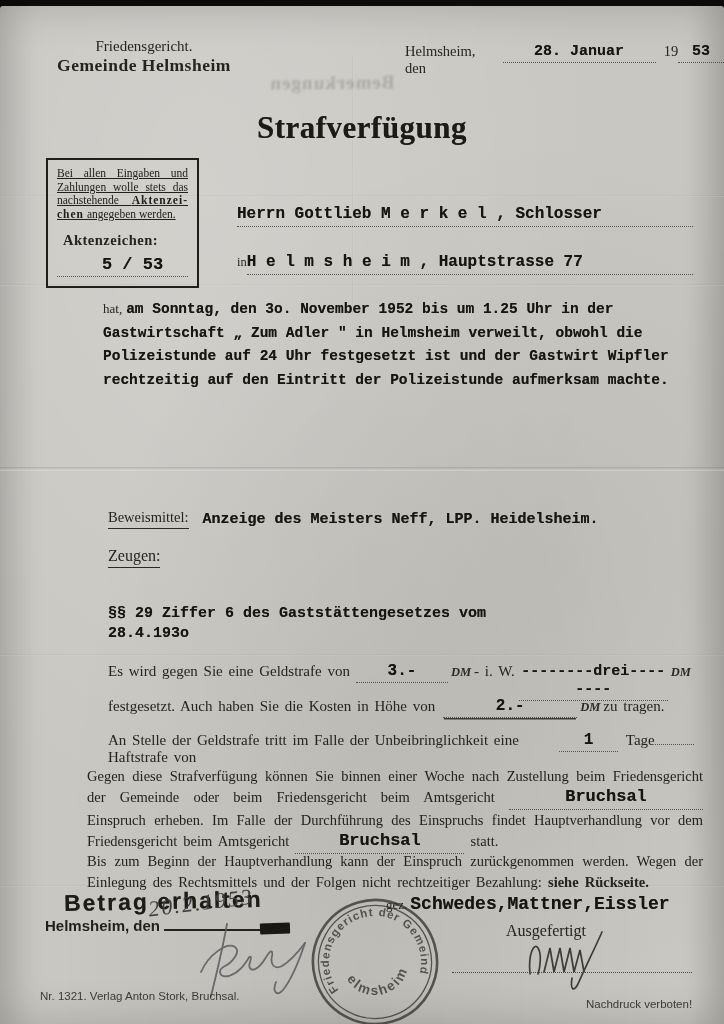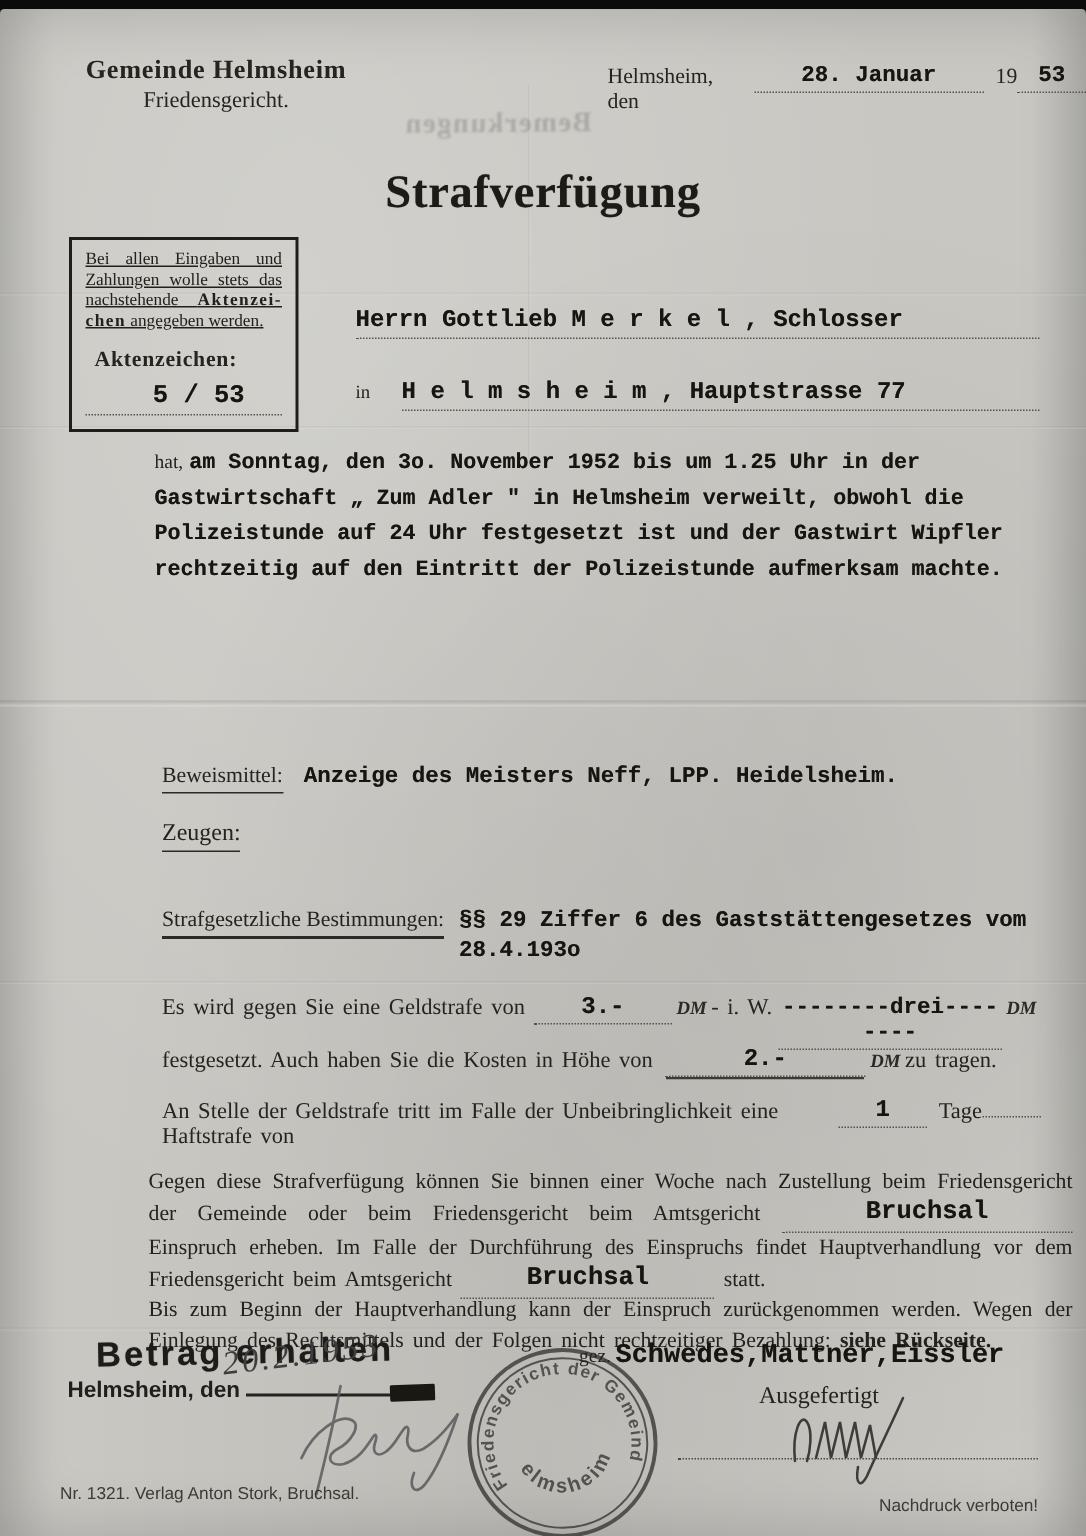--- a/index.html
+++ b/index.html
@@ -43,21 +43,21 @@
     border:2px solid #1f1e1a;padding:7px 9px 9px 9px;background:rgba(255,255,255,.03);}
   .akten-box .notice{margin:0;font-size:11.5px;line-height:13.5px;text-align:justify;color:#22201b;text-decoration:underline;}
   .akten-box .notice-b{font-weight:700;letter-spacing:1px;}
   .akten-box .akten-label{margin:11px 0 0 6px;font-size:14.5px;font-weight:700;letter-spacing:.5px;}
   .akten-box .akten-value{display:block;margin-top:7px;}
   .offense{position:absolute;left:103px;top:291px;width:592px;margin:0;line-height:21.5px;}
   .offense .lead{font-size:13px;}
   .offense .typed{font-size:14.5px;}
   .row{position:absolute;display:flex;align-items:baseline;gap:14px;}
   .statute-val .typed{display:block;line-height:20px;}
-  .appeal{position:absolute;left:84px;width:616px;margin:15px;font-size:14.5px;line-height:21px;
+  .appeal{position:absolute;left:84px;width:616px;margin:3px;font-size:14.5px;line-height:21px;
     text-align:justify;word-spacing:2.5px;color:#24221d;}
   .stamp-text{position:absolute;left:64px;top:882px;font-family:"Liberation Sans","DejaVu Sans",sans-serif;
     font-weight:700;font-size:23px;letter-spacing:2px;color:#1d1c18;transform:rotate(-1.2deg);text-shadow:0 0 .6px rgba(0,0,0,.5);}
   .received-line{position:absolute;left:45px;top:909px;display:flex;align-items:baseline;
     font-family:"Liberation Sans","DejaVu Sans",sans-serif;font-weight:700;font-size:15px;color:#201f1b;}
   .received-underline{display:inline-block;width:122px;border-bottom:2px solid #24231f;position:relative;height:14px;margin-left:4px;}
   .ink-blob{position:absolute;right:-4px;bottom:-5px;width:30px;height:11px;background:#191813;transform:rotate(-2deg);border-radius:1px;}
   .hand-date{position:absolute;left:148px;top:884px;font-style:italic;font-size:22px;letter-spacing:2px;
     color:#3e3d40;transform:rotate(-7deg);font-family:"Liberation Serif","DejaVu Serif",serif;}
   .gez-line{position:absolute;left:386px;top:888px;display:flex;align-items:baseline;gap:3px;}
@@ -74,22 +74,22 @@
   <div class="crease" style="top:189px;height:2px;background:linear-gradient(180deg,rgba(0,0,0,.05),rgba(255,255,255,.14));"></div>
   <div class="crease" style="top:278px;height:2px;background:linear-gradient(180deg,rgba(0,0,0,.06),rgba(255,255,255,.16));"></div>
   <div class="crease" style="top:461px;height:4px;background:linear-gradient(180deg,rgba(0,0,0,.12),rgba(255,255,255,.28));"></div>
   <div class="crease" style="top:648px;height:2px;background:linear-gradient(180deg,rgba(0,0,0,.06),rgba(255,255,255,.15));"></div>
   <div class="crease" style="top:879px;height:2px;background:linear-gradient(180deg,rgba(0,0,0,.05),rgba(255,255,255,.13));"></div>
   <div style="position:absolute;left:352px;top:50px;width:2px;height:250px;background:linear-gradient(90deg,rgba(0,0,0,.05),rgba(255,255,255,.12));"></div>
 
   <div class="ghost">Bemerkungen</div>
 
   <div class="abs" style="left:46px;top:30px;width:196px;text-align:center;">
+    <div class="serif" style="font-size:15px;margin-top:2px;">Friedensgericht.</div>
     <div class="serif" style="font-size:17.5px;font-weight:700;letter-spacing:.5px;">Gemeinde Helmsheim</div>
-    <div class="serif" style="font-size:15px;margin-top:2px;">Friedensgericht.</div>
   </div>
 
   <div class="abs" style="left:405px;top:36px;display:flex;align-items:baseline;">
     <span class="serif" style="font-size:14.5px;">Helmsheim, den</span>
     <span class="field" style="width:150px;margin-left:3px;"><span class="typed t15">28. Januar</span></span>
     <span class="serif" style="font-size:14.5px;margin-left:8px;">19</span>
     <span class="field" style="width:42px;"><span class="typed t15">53</span></span>
   </div>
 
   <h1 class="title">Strafverfügung</h1>
@@ -97,37 +97,36 @@
   <div class="akten-box">
     <p class="notice"><span>Bei allen Eingaben und Zahlungen wolle stets das nachstehende </span><span class="notice-b">Aktenzei-chen</span><span> angegeben werden.</span></p>
     <p class="akten-label serif">Aktenzeichen:</p>
     <div class="akten-value field"><span class="typed t17">5 / 53</span></div>
   </div>
 
   <div class="abs uline" style="left:237px;top:198px;width:456px;">
     <span class="typed t16">Herrn Gottlieb M e r k e l , Schlosser</span>
   </div>
   <div class="abs" style="left:237px;top:246px;width:456px;display:flex;align-items:baseline;">
-    <span class="serif" style="font-size:12.5px;margin-right:21px;">in</span>
+    <span class="serif" style="font-size:12.5px;margin-right:0;">in</span>
     <span class="uline" style="flex:1;"><span class="typed t16">H e l m s h e i m , Hauptstrasse 77</span></span>
   </div>
 
   <p class="offense"><span class="serif lead">hat,</span> <span class="typed t145">am Sonntag, den 3o. November 1952 bis um 1.25 Uhr in der Gastwirtschaft „ Zum Adler " in Helmsheim verweilt, obwohl die Polizeistunde auf 24 Uhr festgesetzt ist und der Gastwirt Wipfler rechtzeitig auf den Eintritt der Polizeistunde aufmerksam machte.</span></p>
 
-  <div class="row" style="left:108px;top:503px;">
+  <div class="row" style="left:108px;top:503px;align-items:center;">
     <span class="label serif" style="font-size:14.5px;">Beweismittel:</span>
     <span class="typed t15">Anzeige des Meisters Neff, LPP. Heidelsheim.</span>
   </div>
 
   <div class="row" style="left:108px;top:541px;">
     <span class="label serif" style="font-size:16px;">Zeugen:</span>
   </div>
 
   <div class="row" style="left:108px;top:598px;gap:10px;">
-    <span class="label serif" style="font-size:14.5px;border-bottom-width:2px;">Strafgesetzliche Bestimmungen:</span>
     <span class="statute-val">
       <span class="typed t15">§§ 29 Ziffer 6 des Gaststättengesetzes vom</span>
       <span class="typed t15">28.4.193o</span>
     </span>
   </div>
 
   <div class="line abs" style="left:108px;top:657px;width:586px;">
     <span class="serif">Es wird gegen Sie eine Geldstrafe von</span>
     <span class="field" style="width:88px;margin-left:6px;"><span class="typed t16">3.-</span></span>
     <span class="dm">DM</span>

